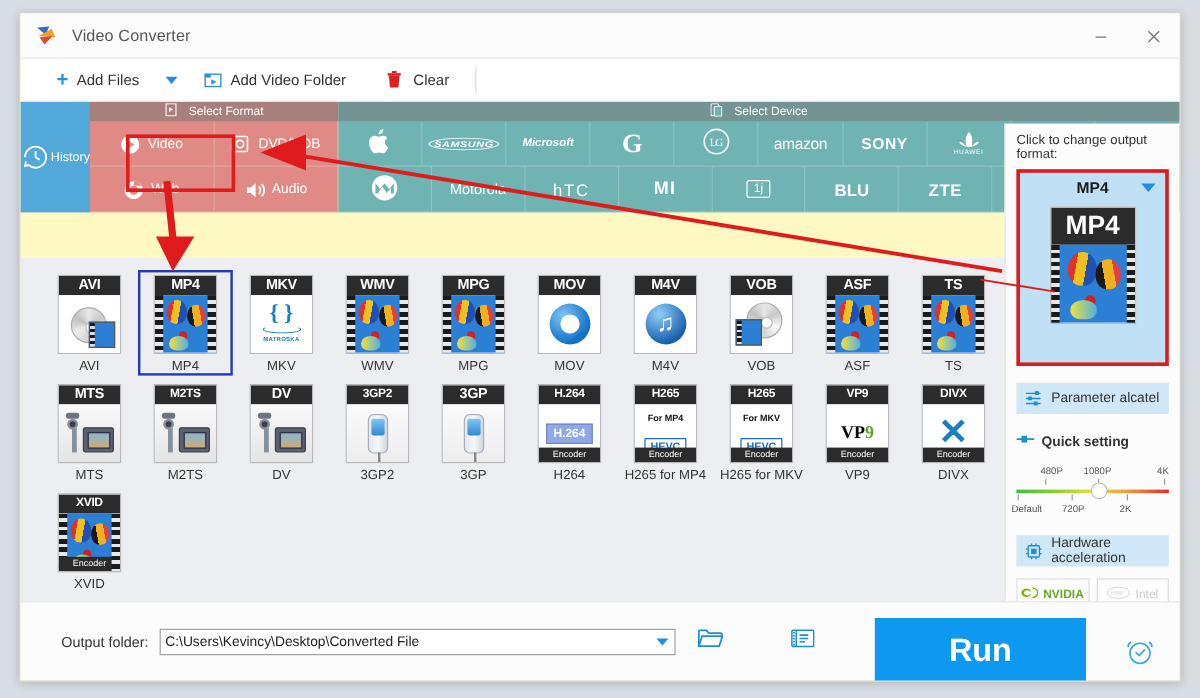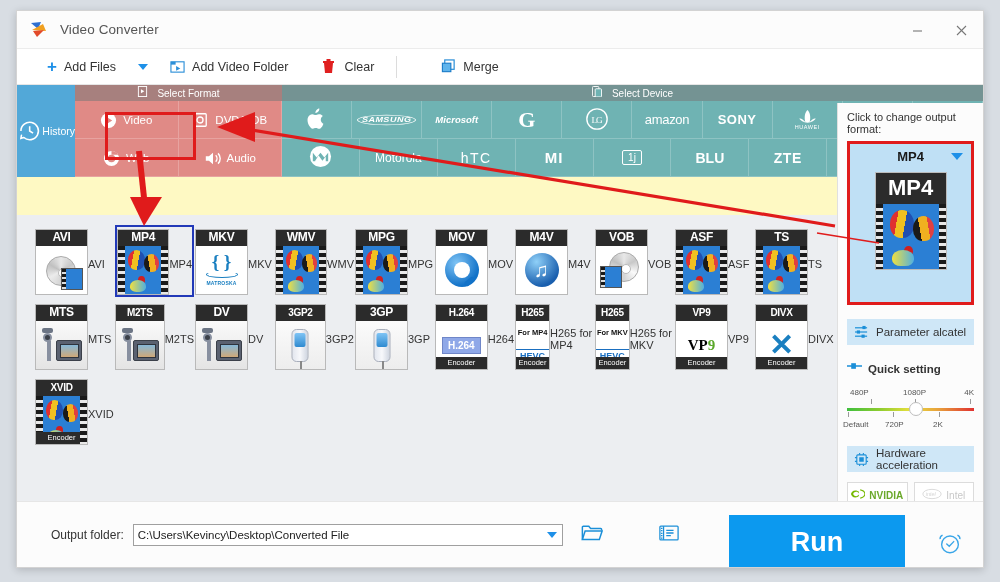--- a/index.html
+++ b/index.html
@@ -107,21 +107,21 @@
   .brand-huawei small { font-size: 5.5px; letter-spacing: .5px; margin-top: 1px; }
   .brand-onebox { border: 1.5px solid #fff; border-radius: 2px; padding: 1px 5px; font-size: 10px; }
 
   
   .gridarea {
     position: absolute; left: 0; top: 204px; width: 822px; height: 312px;
     background: #eceef1; padding: 10px 0 0 18px; overflow: hidden;
   }
   .grow { display: flex; margin-bottom: 3px; }
   .tile {
-    width: 79px; margin-right: 1px; display: flex; flex-direction: row;
+    width: 79px; margin-right: 1px; display: flex; flex-direction: column;
     align-items: center; cursor: default; padding: 4px 0 2px 0;
   }
   .tile.sel { border: 2px solid #2239b8; padding: 2px 0 0 0; }
   .tile-icon {
     width: 53px; height: 66px; background: #fff;
     border: 1px solid #b9b9b9; display: flex; flex-direction: column;
     align-items: center; overflow: hidden; position: relative;
   }
   .tile-cap {
     width: 100%; background: #2b2b2b; color: #fff; font-size: 12px; font-weight: bold;
@@ -341,29 +341,20 @@
       <span class="ico-sm">
         <svg width="13" height="15" viewBox="0 0 13 15">
           <rect x="1" y="2" width="11" height="2" fill="#e02020"></rect>
           <rect x="4.5" y="0" width="4" height="2" fill="#e02020"></rect>
           <path d="M2 4 L11 4 L10 14 L3 14 Z" fill="#e02020"></path>
         </svg>
       </span>
       <span class="tb-label">Clear</span>
     </div>
     <div class="tb-sep"></div>
-    <div class="tb-item" style="margin-left:22px">
-      <span class="ico-sm">
-        <svg width="15" height="15" viewBox="0 0 16 16">
-          <rect x="4" y="1" width="10" height="10" fill="none" stroke="#2b8fd8" stroke-width="1.3"></rect>
-          <rect x="1.5" y="4.5" width="9" height="9" fill="#5fb4ec" stroke="#1b7cc8" stroke-width="1.2"></rect>
-        </svg>
-      </span>
-      <span class="tb-label">Merge</span>
-    </div>
   </div>
 
   <div class="catstrip">
 
     <div class="sidecol">
       <div class="sidebtn history">
         <svg width="26" height="26" viewBox="0 0 26 26" fill="none" stroke="#fff" stroke-width="1.6">
           <path d="M4 13a9 9 0 1 1 3 6.7"></path>
           <path d="M7 19.7 L4 20.5 L4.6 17.3" stroke-linecap="round"></path>
           <path d="M13 8 v5 l3.5 2.2"></path>
@@ -880,21 +871,21 @@
         <svg width="15" height="10" viewBox="0 0 16 10">
           <line x1="0" y1="5" x2="16" y2="5" stroke="#1b8fd8" stroke-width="1.6"></line>
           <rect x="4.5" y="2" width="5" height="6" fill="#1b8fd8"></rect>
         </svg>
       </span>
       <b>Quick setting</b>
     </div>
 
     <div class="slider-wrap">
       <div class="sl-top">
-        <span style="left:3px">480P</span>
+        <span style="left:20px">480P</span>
         <span style="left:56px">1080P</span>
         <span style="right:0">4K</span>
       </div>
       <div style="position:relative;height:6px">
         <i class="sl-tick" style="left:24px;top:0"></i>
         <i class="sl-tick" style="left:68px;top:0"></i>
         <i class="sl-tick" style="right:3px;top:0"></i>
       </div>
       <div class="sl-track">
         <i class="sl-knob" style="left:62px"></i>

